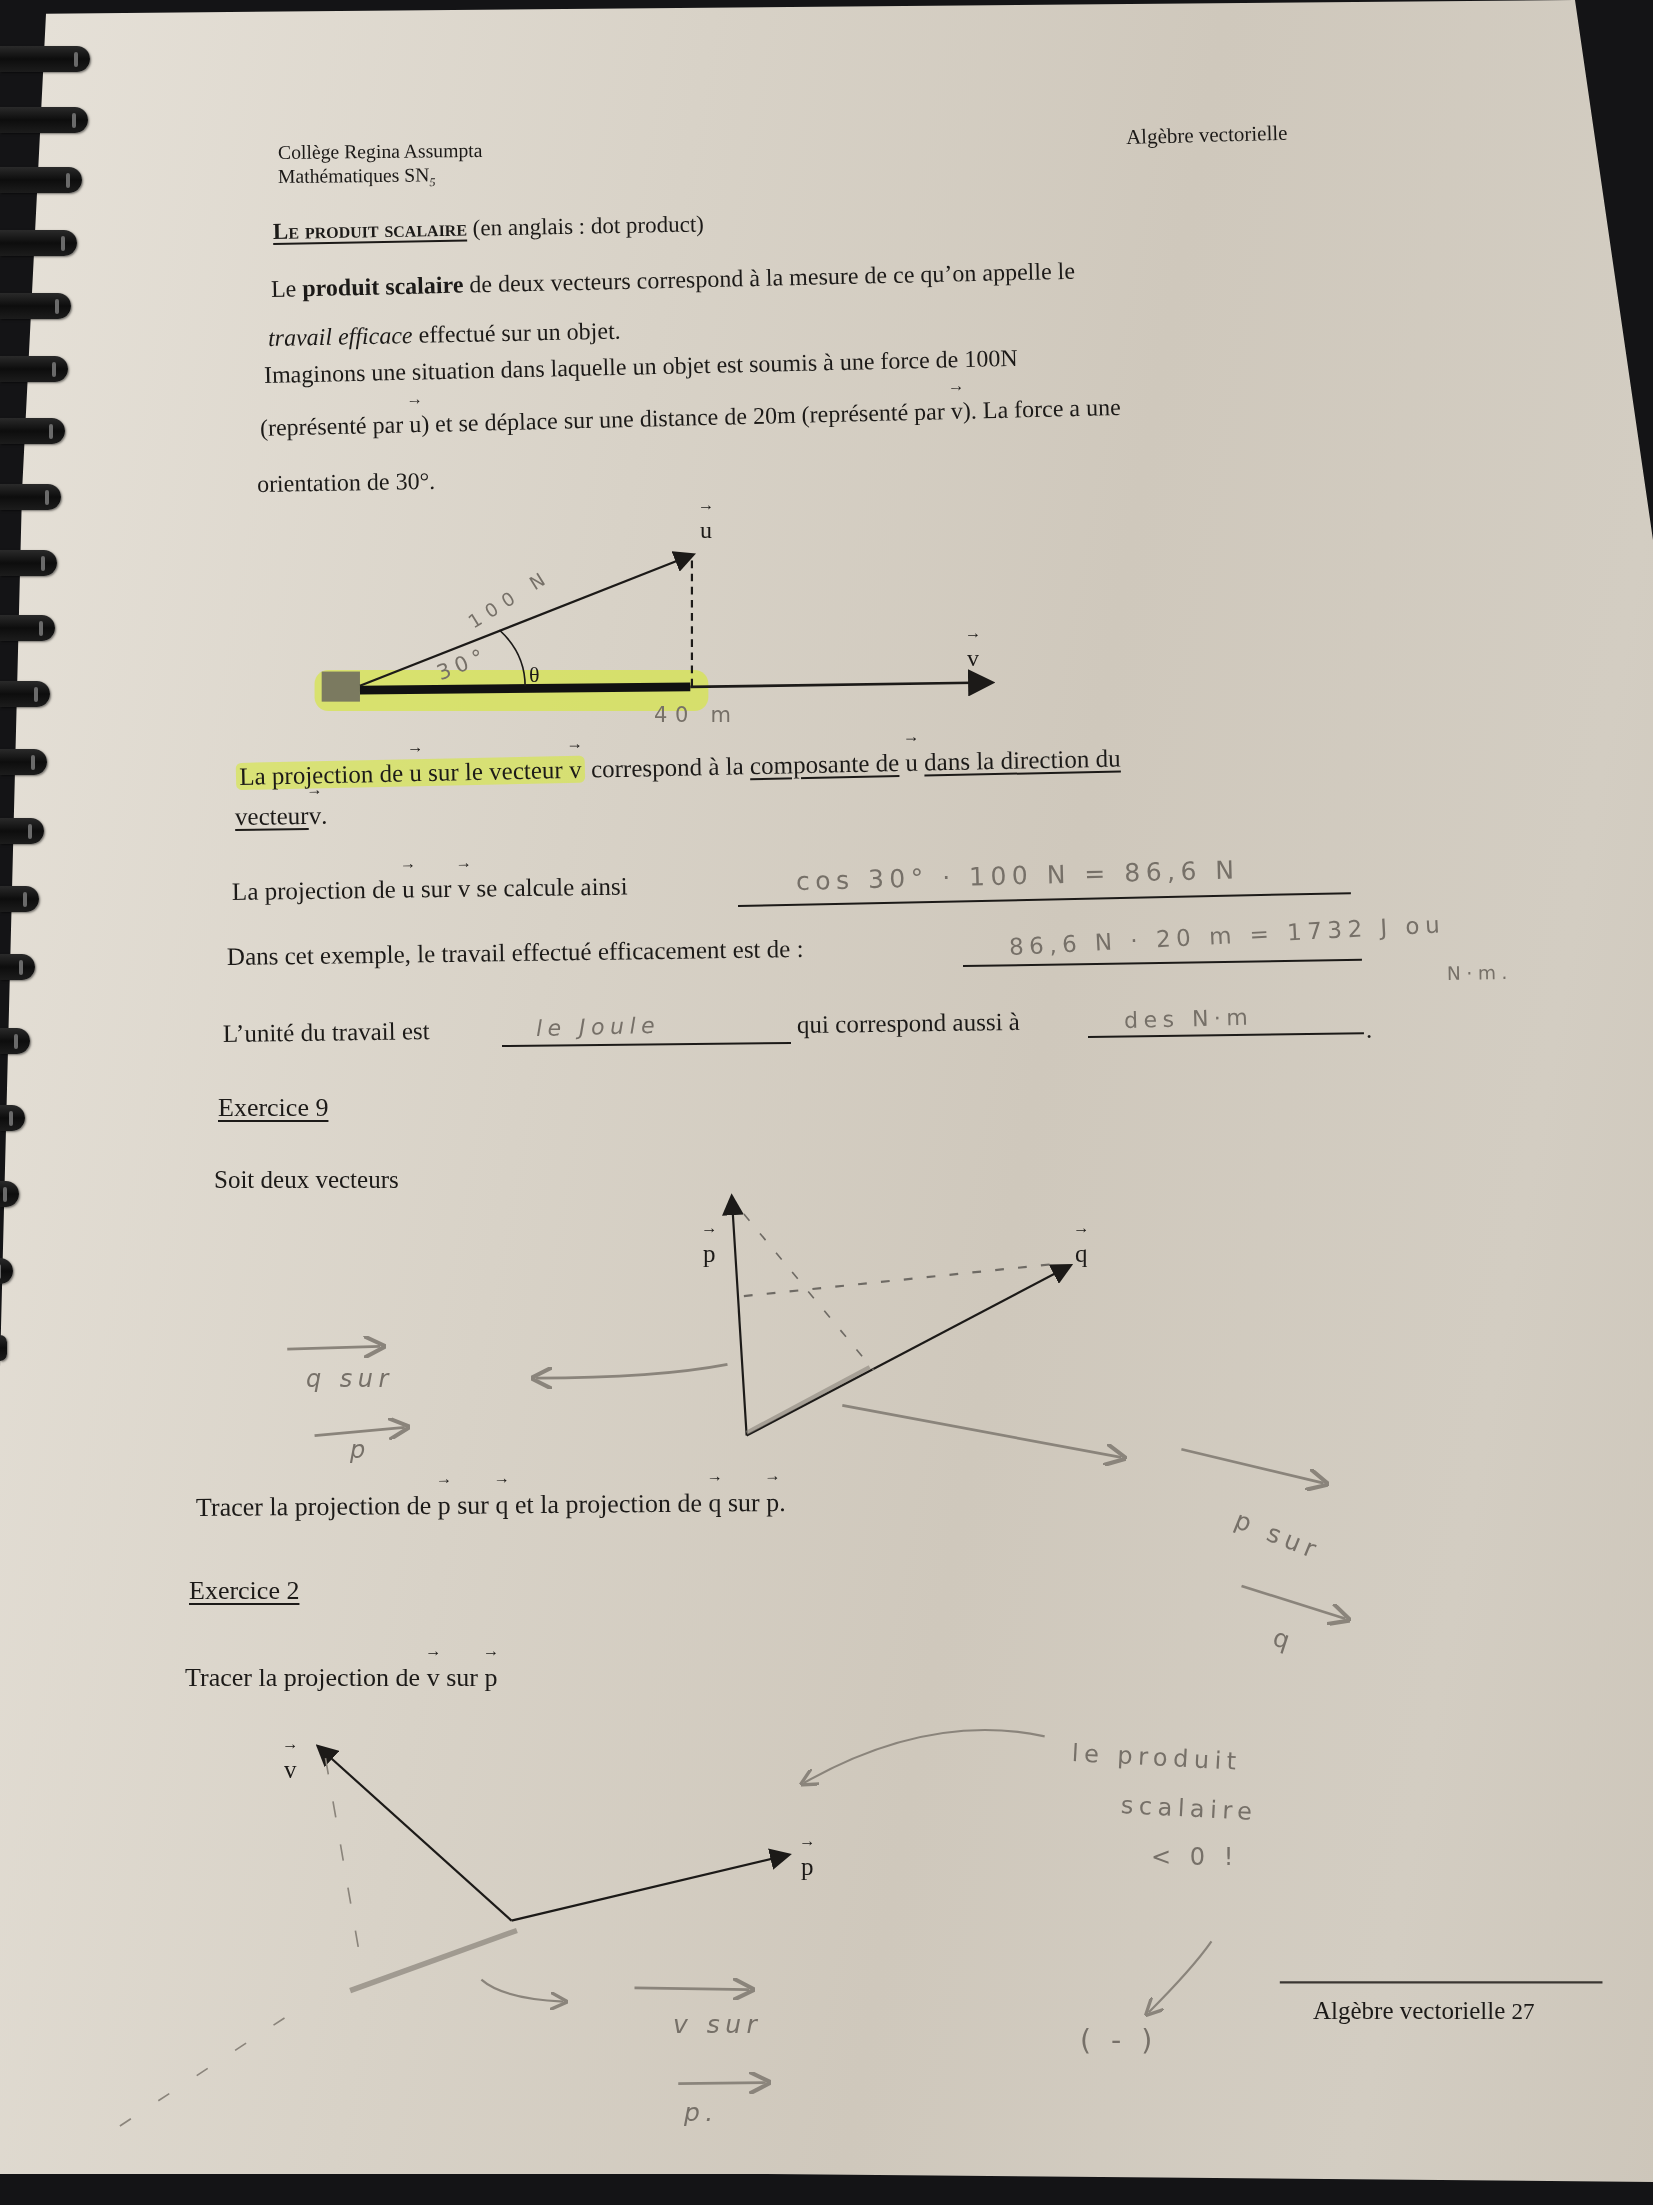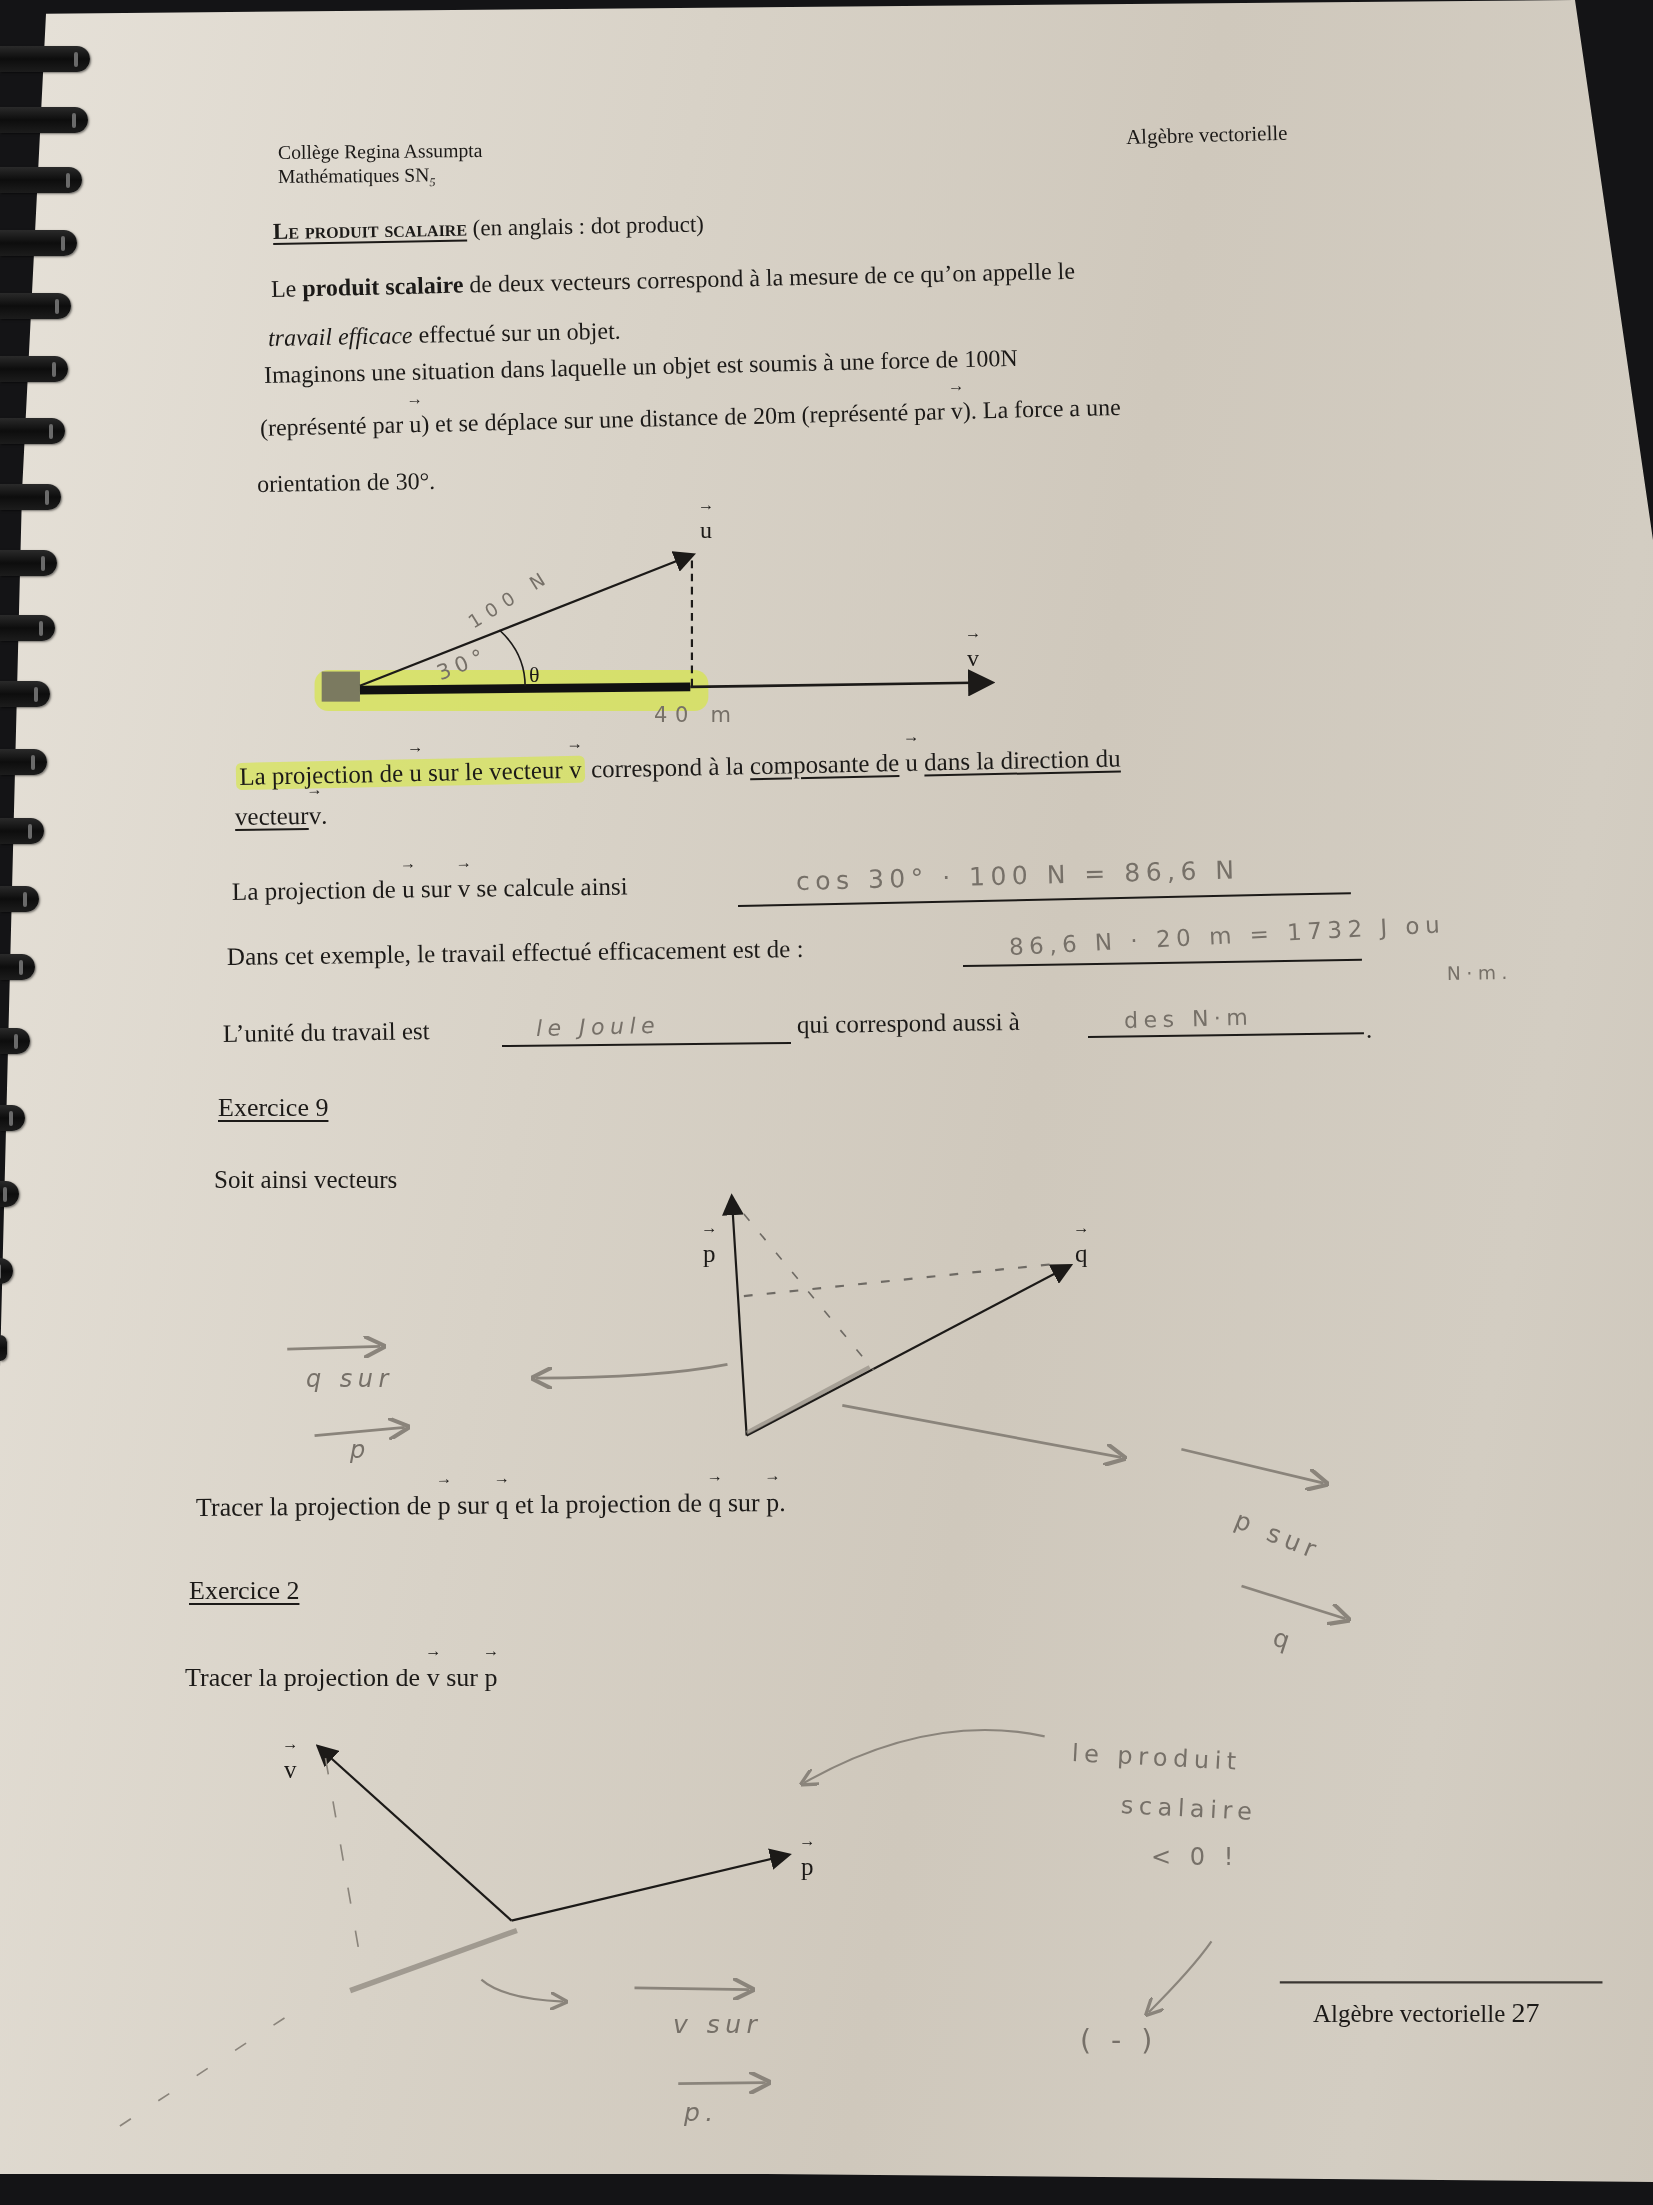--- a/index.html
+++ b/index.html
@@ -141,21 +141,21 @@
 
 <div class="txt" style="left:223px;top:1020px;font-size:25px;transform:rotate(-0.8deg)">L’unité du travail est</div>
 <div class="blank" style="left:502px;top:1045px;width:289px;transform:rotate(-0.6deg)"></div>
 <div class="hand" style="left:536px;top:1016px;font-size:22px;font-style:italic;transform:rotate(-1.5deg)">le Joule</div>
 <div class="txt" style="left:797px;top:1011px;font-size:25px;transform:rotate(-0.8deg)">qui correspond aussi à</div>
 <div class="blank" style="left:1088px;top:1036px;width:276px;transform:rotate(-0.8deg)"></div>
 <div class="hand" style="left:1124px;top:1008px;font-size:22px;transform:rotate(-1.5deg)">des N·m</div>
 <div class="txt" style="left:1366px;top:1016px;font-size:25px">.</div>
 
 <div class="txt u" style="left:218px;top:1093px;font-size:26px">Exercice 9</div>
-<div class="txt" style="left:214px;top:1166px;font-size:25px">Soit ainsi vecteurs</div>
+<div class="txt" style="left:214px;top:1166px;font-size:25px">Soit deux vecteurs</div>
 
 <svg width="1654" height="2205" viewBox="0 0 3024 4032">
 
   <line x1="1365" y1="2625" x2="1338" y2="2190" stroke="#1c1a18" stroke-width="4" marker-end="url(#ah)"></line>
 
   <line x1="1365" y1="2625" x2="1955" y2="2315" stroke="#1c1a18" stroke-width="4" marker-end="url(#ah)"></line>
 
   <line x1="1360" y1="2370" x2="1940" y2="2310" stroke="#6e6a64" stroke-width="4" stroke-dasharray="16,26"></line>
   <line x1="1360" y1="2220" x2="1597" y2="2505" stroke="#6e6a64" stroke-width="3" stroke-dasharray="16,30"></line>
 
@@ -204,15 +204,15 @@
 
 <div class="hand" style="left:1072px;top:1739px;font-size:24px;transform:rotate(3deg)">le produit</div>
 <div class="hand" style="left:1121px;top:1791px;font-size:24px;transform:rotate(3deg)">scalaire</div>
 <div class="hand" style="left:1151px;top:1843px;font-size:24px">&lt; 0 !</div>
 <div class="hand" style="left:1080px;top:2024px;font-size:28.4px">( - )</div>
 <div class="hand" style="left:673px;top:2010px;font-size:25px;font-style:italic">v sur</div>
 <div class="hand" style="left:684px;top:2098px;font-size:25px;font-style:italic">p.</div>
 
 <div class="txt" style="left:1313px;top:1997px;font-size:25px">
   <span>Algèbre vectorielle</span>
-  <span style="font-size:28px">27</span>
+  <span style="font-size:23px">27</span>
 </div>
 
 
 </body></html>

